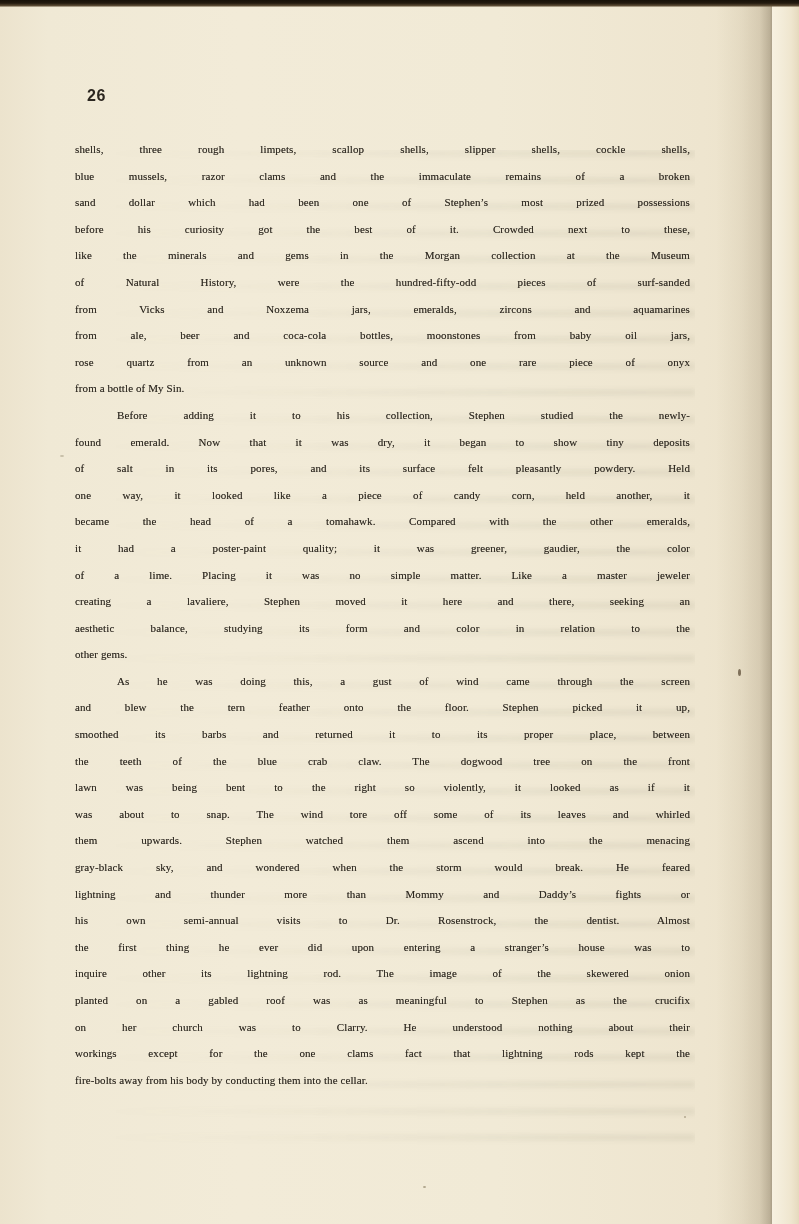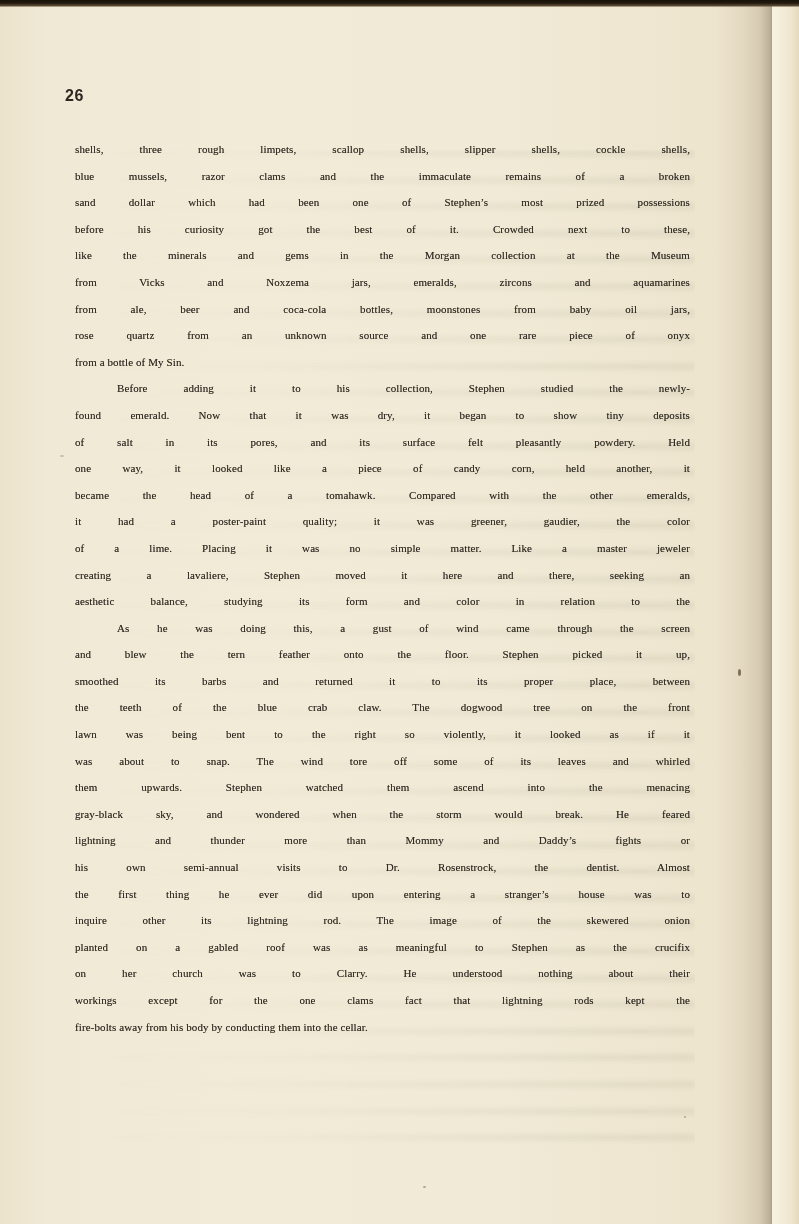--- a/index.html
+++ b/index.html
@@ -39,21 +39,21 @@
     position: absolute; left: 95px; top: 150px; width: 600px; height: 1010px;
     background: repeating-linear-gradient(180deg,
       rgba(108,104,78,0.085) 0px, rgba(108,104,78,0.085) 7px,
       rgba(108,104,78,0) 7px, rgba(108,104,78,0) 26.6px);
     filter: blur(2px);
     -webkit-mask-image: linear-gradient(90deg, rgba(0,0,0,0) 0%, rgba(0,0,0,0.25) 35%, rgba(0,0,0,0.85) 80%, #000 100%);
     mask-image: linear-gradient(90deg, rgba(0,0,0,0) 0%, rgba(0,0,0,0.25) 35%, rgba(0,0,0,0.85) 80%, #000 100%);
   }
 
   .running-head-row {
-    position: absolute; left: 65px; top: 87px; width: 620px;
+    position: absolute; left: 87px; top: 87px; width: 620px;
     display: flex; justify-content: space-between; align-items: center;
     color: #2c2720;
   }
   .page-num {
     font-family: "Liberation Sans", sans-serif;
     font-weight: 700; font-size: 16px; letter-spacing: 0.5px;
   }
   .running-head {
     font-family: "Liberation Sans", sans-serif;
     font-weight: 700; font-size: 15px; letter-spacing: 5px; word-spacing: 9px;
@@ -95,35 +95,37 @@
     <span class="page-num">26</span>
   </div>
 
   <div class="text-block">
       <div class="para">
         <div class="line">shells, three rough limpets, scallop shells, slipper shells, cockle shells,</div>
         <div class="line">blue mussels, razor clams and the immaculate remains of a broken</div>
         <div class="line">sand dollar which had been one of Stephen’s most prized possessions</div>
         <div class="line">before his curiosity got the best of it. Crowded next to these,</div>
         <div class="line">like the minerals and gems in the Morgan collection at the Museum</div>
+        <div class="line">of Natural History, were the hundred-fifty-odd pieces of surf-sanded</div>
         <div class="line">from Vicks and Noxzema jars, emeralds, zircons and aquamarines</div>
         <div class="line">from ale, beer and coca-cola bottles, moonstones from baby oil jars,</div>
         <div class="line">rose quartz from an unknown source and one rare piece of onyx</div>
         <div class="line last">from a bottle of My Sin.</div>
       </div>
       <div class="para">
         <div class="line indent">Before adding it to his collection, Stephen studied the newly-</div>
         <div class="line">found emerald. Now that it was dry, it began to show tiny deposits</div>
         <div class="line">of salt in its pores, and its surface felt pleasantly powdery. Held</div>
         <div class="line">one way, it looked like a piece of candy corn, held another, it</div>
         <div class="line">became the head of a tomahawk. Compared with the other emeralds,</div>
         <div class="line">it had a poster-paint quality; it was greener, gaudier, the color</div>
         <div class="line">of a lime. Placing it was no simple matter. Like a master jeweler</div>
         <div class="line">creating a lavaliere, Stephen moved it here and there, seeking an</div>
         <div class="line">aesthetic balance, studying its form and color in relation to the</div>
+        <div class="line last">other gems.</div>
       </div>
       <div class="para">
         <div class="line indent">As he was doing this, a gust of wind came through the screen</div>
         <div class="line">and blew the tern feather onto the floor. Stephen picked it up,</div>
         <div class="line">smoothed its barbs and returned it to its proper place, between</div>
         <div class="line">the teeth of the blue crab claw. The dogwood tree on the front</div>
         <div class="line">lawn was being bent to the right so violently, it looked as if it</div>
         <div class="line">was about to snap. The wind tore off some of its leaves and whirled</div>
         <div class="line">them upwards. Stephen watched them ascend into the menacing</div>
         <div class="line">gray-black sky, and wondered when the storm would break. He feared</div>

